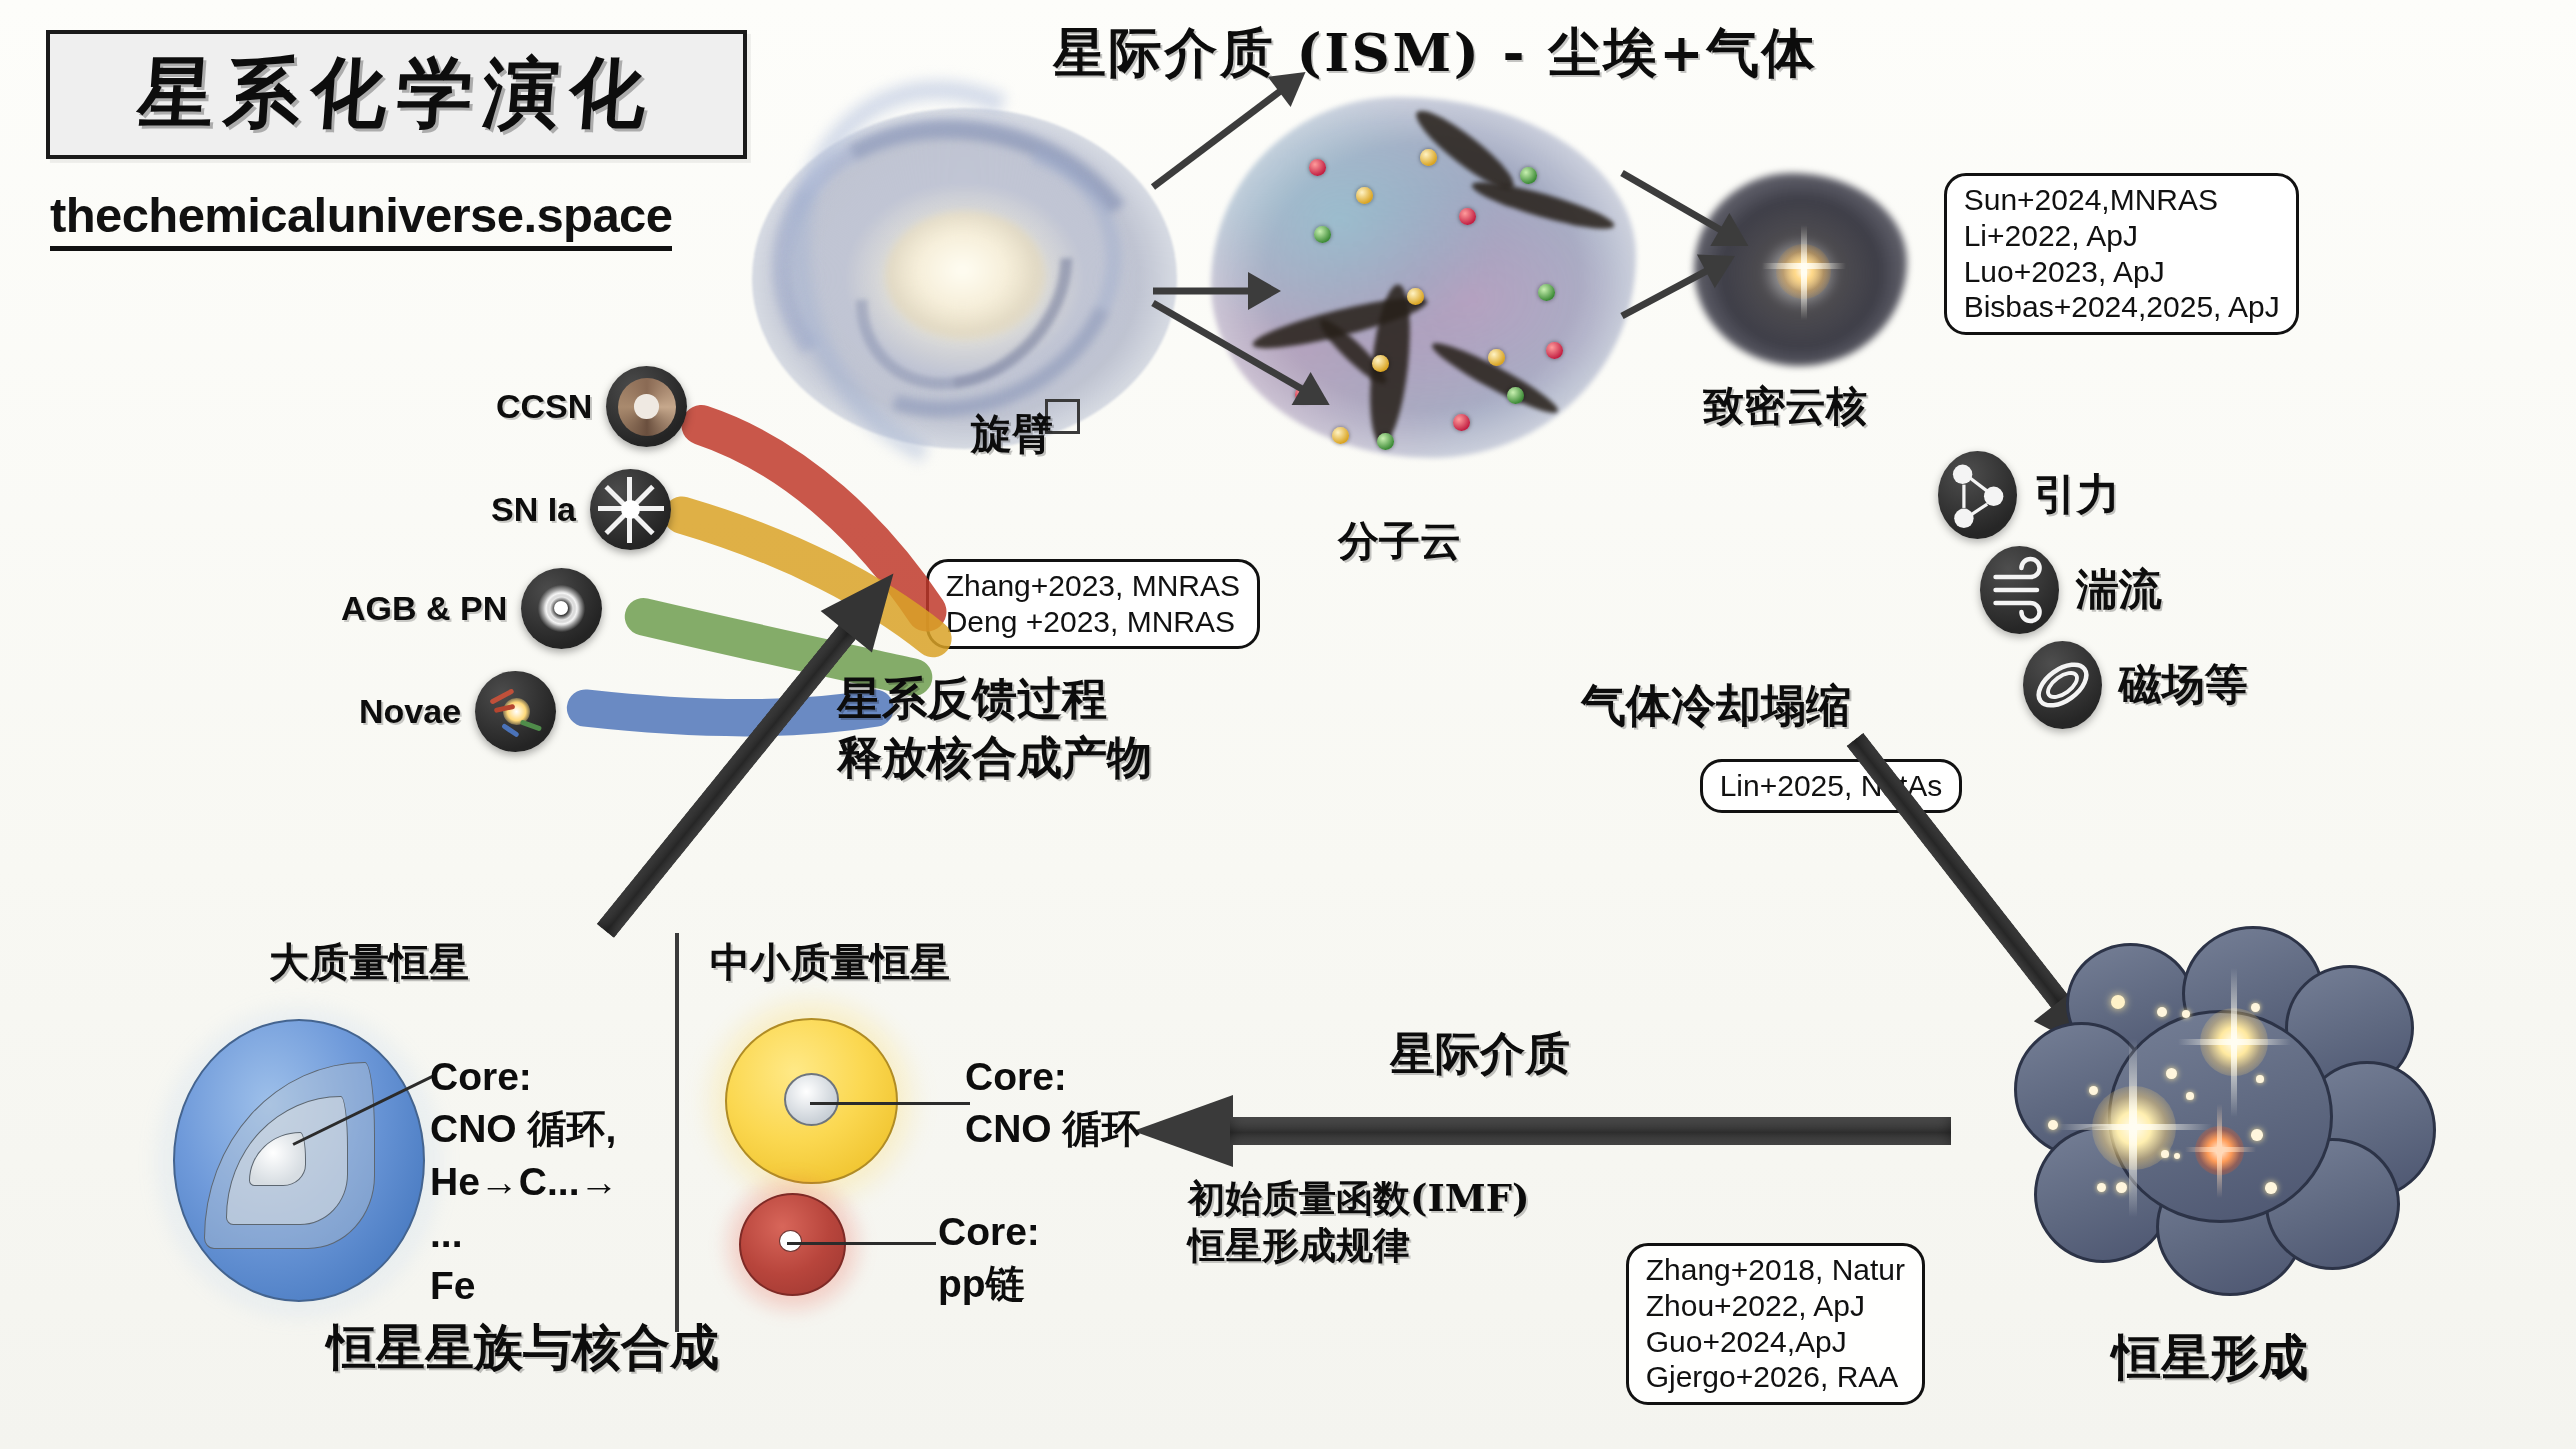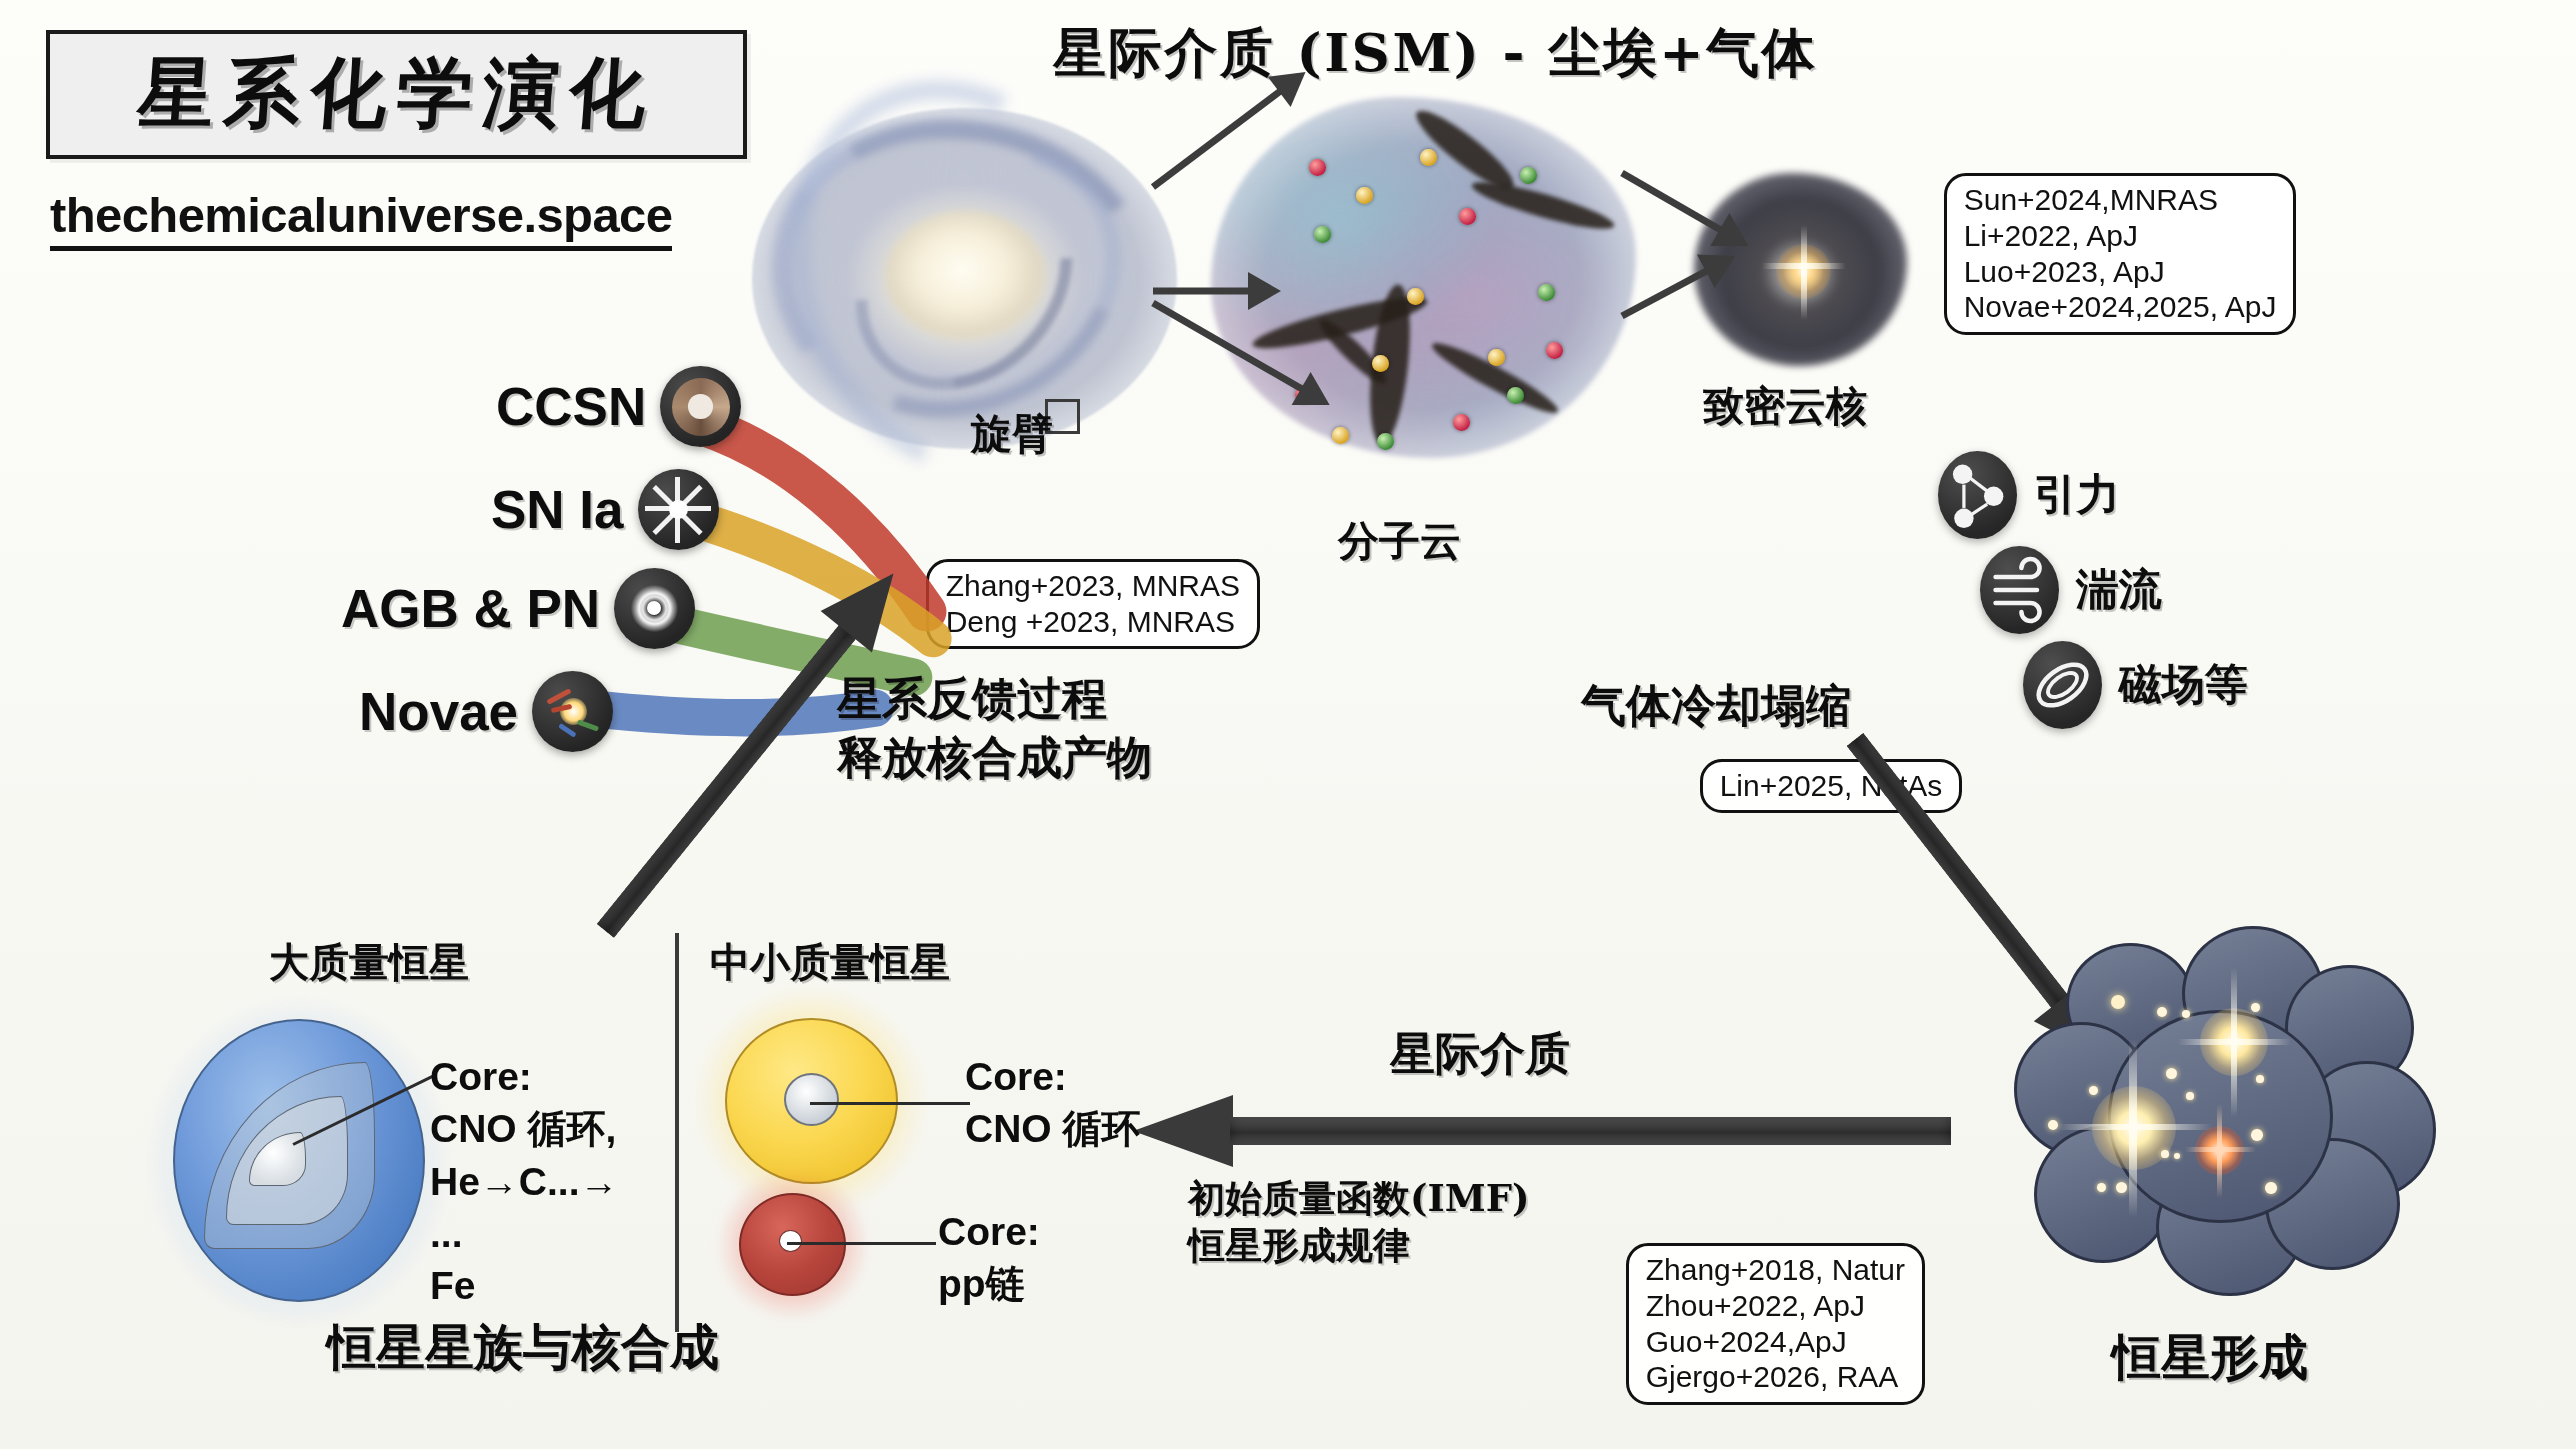--- a/index.html
+++ b/index.html
@@ -167,21 +167,21 @@
       font-family: "DejaVu Serif", serif; font-weight: 700; color:#0c0c0c;
       text-shadow: 1.9px 1.9px 0 rgba(0,0,0,0.2); }
 
   
   #label-feedback { left: 837px; top: 670px; font-size: 45px; line-height: 1.3; }
   #label-cooling { left: 1581px; top: 676px; font-size: 45px; }
 
   
   .src-row { position:absolute; display:flex; align-items:center; gap: 14px; }
   .src-label { font-family:"Liberation Sans", sans-serif; font-weight:700;
-      font-size: 53px; color:#0d0d0d; text-shadow: 1.9px 1.9px 0 rgba(0,0,0,0.2); white-space:nowrap; }
+      font-size: 34px; color:#0d0d0d; text-shadow: 1.9px 1.9px 0 rgba(0,0,0,0.2); white-space:nowrap; }
   .src-icon { width: 81px; height: 81px; border-radius: 50%;
       background: radial-gradient(circle at 34% 28%, #4c4c4c, #242424 72%);
       box-shadow: 0 3.2px 9px rgba(0,0,0,0.35); position:relative; overflow:hidden; }
 
   
   .phys-row { position:absolute; display:flex; align-items:center; gap: 16.7px; }
   .phys-icon { width: 79px; height: 88px; border-radius: 50%;
       background: radial-gradient(circle at 36% 26%, #4e4e4e, #262626 74%);
       position:relative; box-shadow: 0 3.2px 9px rgba(0,0,0,0.3); }
   .phys-label { font-family:"DejaVu Serif", serif; font-weight:700; font-size: 43px;
@@ -324,21 +324,21 @@
   </div>
   <div class="thin-arrow" style="left:1622px; top:316px; width:129px; transform:rotate(-28deg);">
     <div class="shaft" style="width:97px;"></div>
       <div class="head" style="left:95px;"></div>
   </div>
 
   <div class="abs cite" id="cite-ism">
     <div>Sun+2024,MNRAS</div>
     <div>Li+2022, ApJ</div>
     <div>Luo+2023, ApJ</div>
-    <div>Novae+2024,2025, ApJ</div>
+    <div>Bisbas+2024,2025, ApJ</div>
   </div>
 
   <div class="abs cite" id="cite-fb">
     <div>Zhang+2023, MNRAS</div>
     <div>Deng +2023, MNRAS</div>
   </div>
 
   <div class="abs cite" id="cite-lin">
     <div>Lin+2025, NatAs</div>
   </div>

